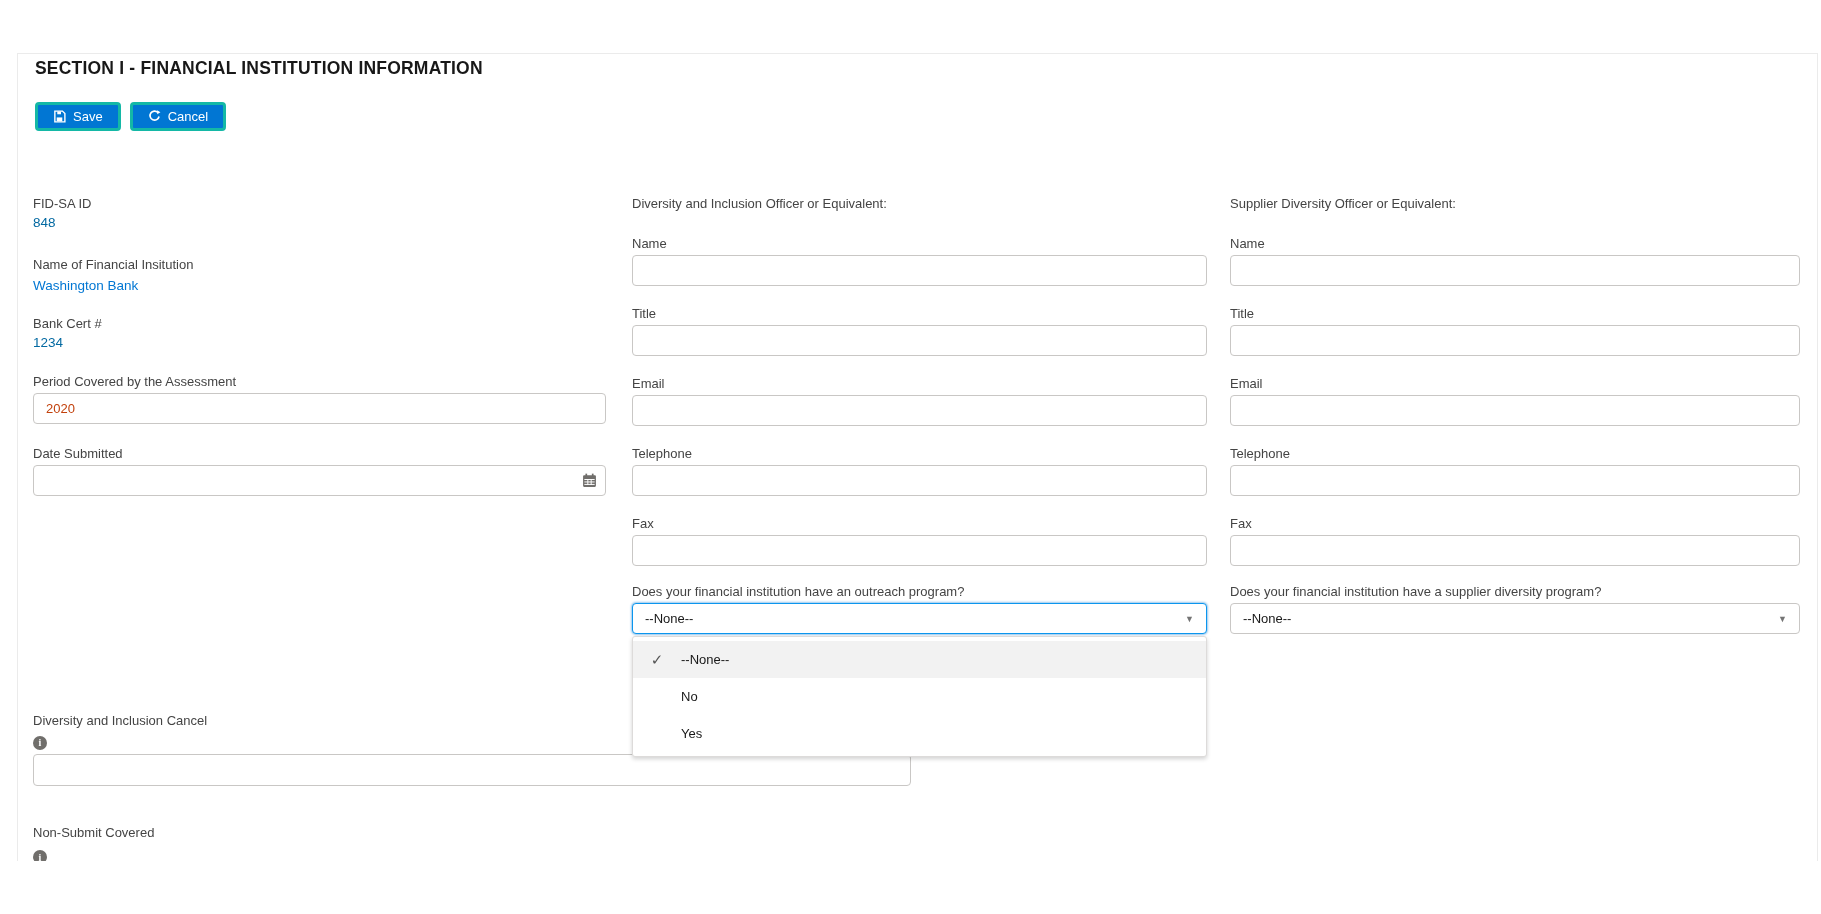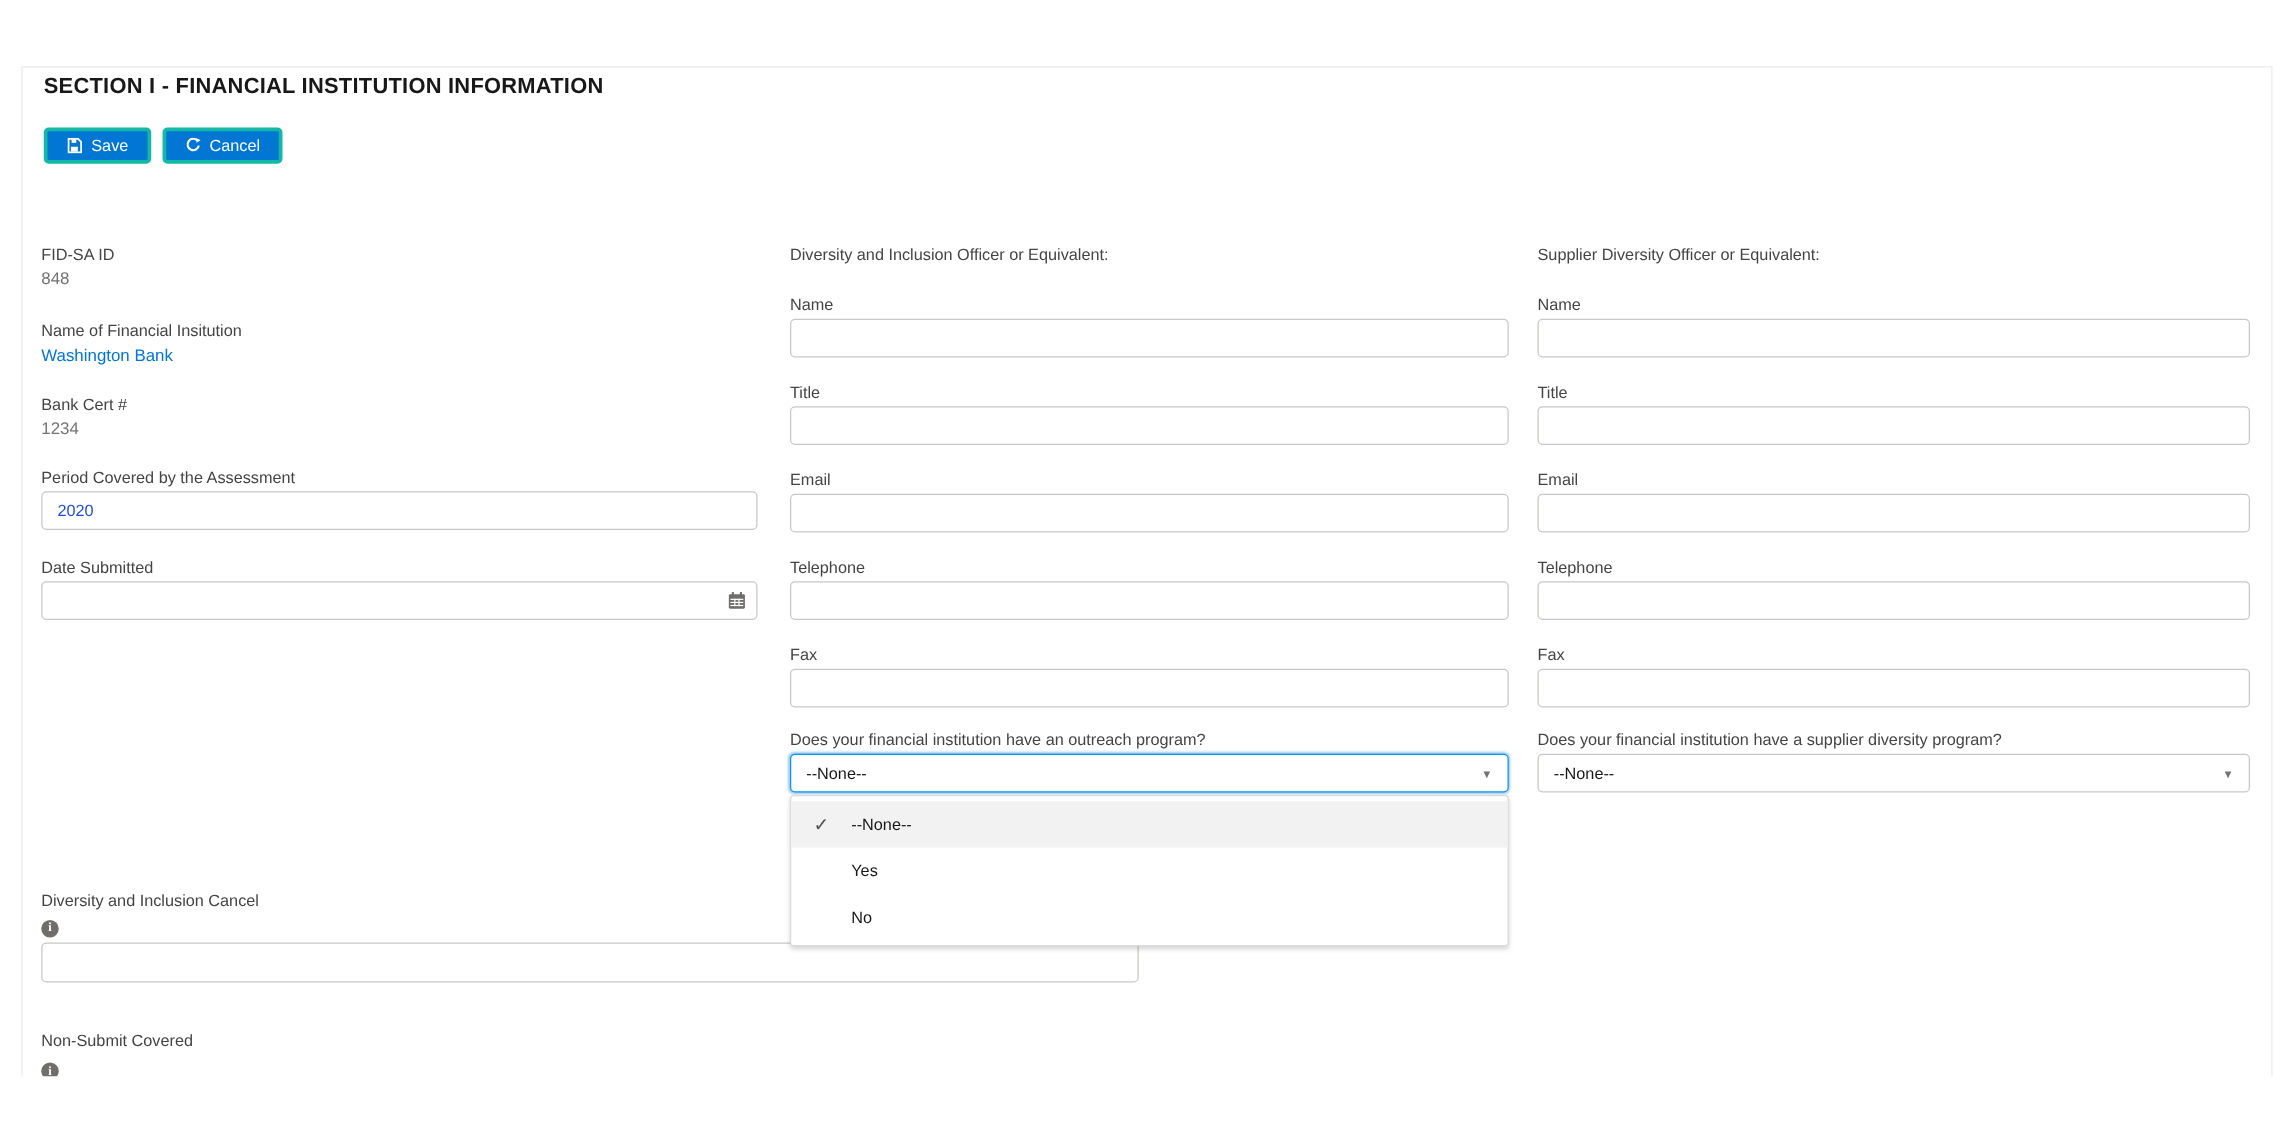--- a/index.html
+++ b/index.html
@@ -9,24 +9,24 @@
         background:#fff;border:1px solid #ebebeb;border-bottom:none;overflow:hidden;}
   .title{position:absolute;left:17px;top:4px;margin:0;font-size:17.5px;font-weight:bold;
          color:#181818;letter-spacing:.2px;white-space:nowrap;}
   .toolbar{position:absolute;left:17px;top:48px;display:flex;gap:9px;}
   .btn{display:inline-flex;align-items:center;gap:7px;height:29px;padding:0 15px;
        background:#0176d3;color:#fff;border:3px solid #14b8a6;border-radius:4px;
        font-size:13px;font-family:"Liberation Sans",sans-serif;cursor:pointer;}
   .btn svg{display:block;}
   .fld{position:absolute;}
   .lbl{font-size:13px;color:#444444;margin-bottom:4px;white-space:nowrap;}
-  .ro-val{font-size:13.5px;color:#737373;}
+  .ro-val{font-size:13.5px;color:#0369a1;}
   .link{font-size:13.5px;color:#0176d3;text-decoration:none;cursor:pointer;}
   .inp{display:block;width:100%;box-sizing:border-box;height:31px;border:1px solid #c9c7c5;
-       border-radius:4px;padding:0 12px;font-size:13px;color:#1d4ed8;background:#fff;
+       border-radius:4px;padding:0 12px;font-size:13px;color:#c2410c;background:#fff;
        font-family:"Liberation Sans",sans-serif;outline:none;}
   .inp-wrap{position:relative;width:100%;}
   .inp-icon-btn{position:absolute;right:9px;top:8px;width:16px;height:16px;border:none;
        background:transparent;padding:0;cursor:pointer;}
   .info-icon{display:inline-flex;align-items:center;justify-content:center;width:14px;height:14px;
        border-radius:50%;background:#706e6b;color:#fff;font-size:10px;font-weight:bold;
        font-family:"Liberation Serif",serif;cursor:pointer;}
   .combo{display:flex;align-items:center;justify-content:space-between;box-sizing:border-box;
        height:31px;border:1px solid #c9c7c5;border-radius:4px;padding:0 12px;background:#fff;
        font-size:13px;color:#181818;cursor:pointer;}
@@ -149,25 +149,25 @@
     </div>
   </div>
 
   <div class="menu" style="left:614px;top:582px;width:575px;">
     <div class="opt selected">
       <span class="check">✓</span>
       <span>--None--</span>
     </div>
     <div class="opt">
       <span class="check"></span>
-      <span>Yes</span>
+      <span>No</span>
     </div>
     <div class="opt">
       <span class="check"></span>
-      <span>No</span>
+      <span>Yes</span>
     </div>
   </div>
 
   <div class="fld col-header" style="left:1212px;top:142px;width:570px;">Supplier Diversity Officer or Equivalent:</div>
 
   <div class="fld" style="left:1212px;top:182px;width:570px;">
     <div class="lbl">Name</div>
     <input class="inp" type="text" style="">
   </div>
   <div class="fld" style="left:1212px;top:252px;width:570px;">

